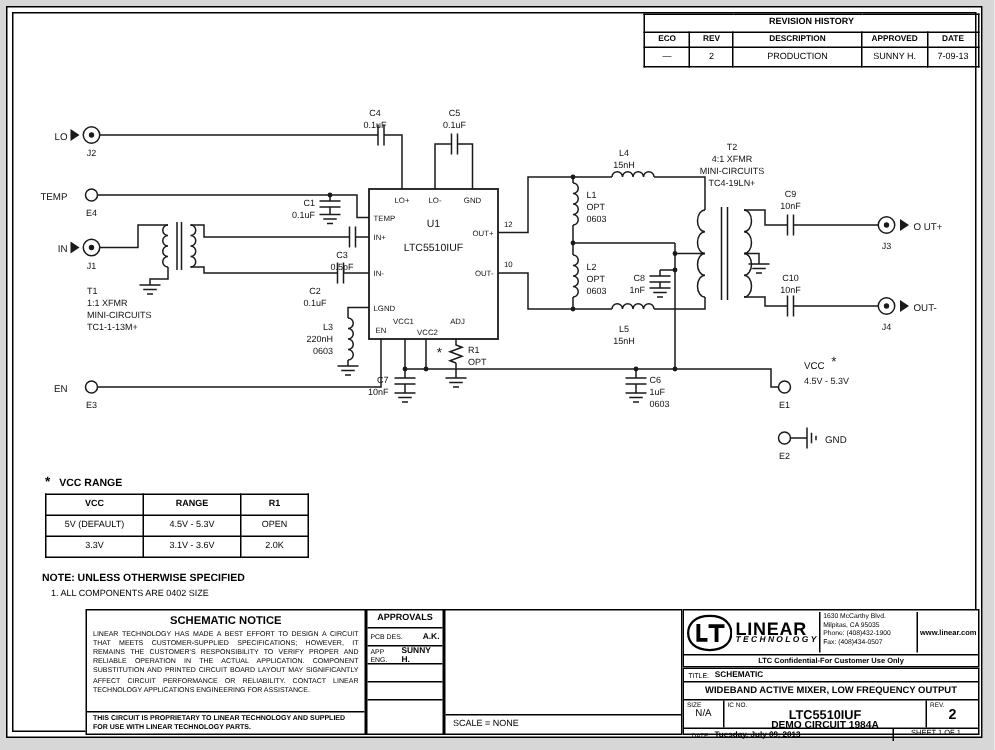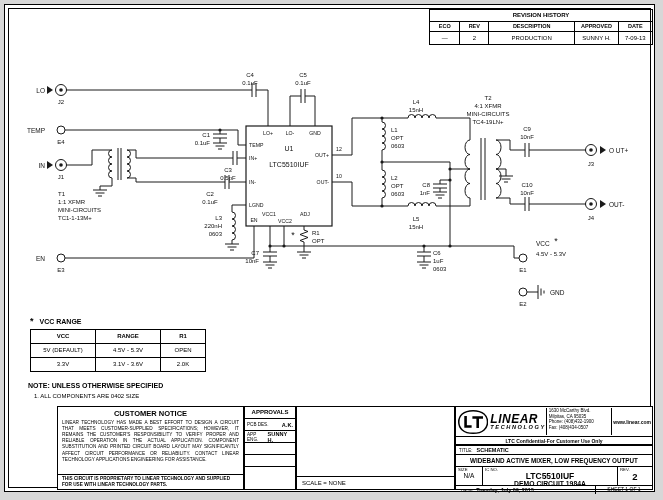--- a/index.html
+++ b/index.html
@@ -26,21 +26,21 @@
   .cn-body{font-size:4.7px;line-height:1.3;padding:2px 4px;text-align:justify}
   .cn-footer{position:absolute;left:0;right:0;bottom:0;border-top:1px solid #000;font-size:4.7px;line-height:1.25;padding:1px 4px;font-weight:bold}
   .ap-title{font-weight:bold;font-size:6px;text-align:center;border-bottom:1px solid #000;height:11px;line-height:11px}
   .ap-row{height:11px;border-bottom:1px solid #000;display:flex;justify-content:space-between;align-items:center;padding:0 2px}
   .ap-row:last-child{border-bottom:none}
   .ap-label{font-size:4.6px}
   .ap-value{font-size:5.6px;font-weight:bold}
   .scale-row{position:absolute;left:0;right:0;bottom:0;height:12px;border-top:1px solid #000;font-size:6px;line-height:12px;padding-left:5px}
   .logo-top{display:flex;height:29px;align-items:center}
   .lt-word{line-height:1;padding-left:2px}
-  .lt-word .w1{font-size:12px;font-weight:bold;font-style:italic;letter-spacing:.5px}
+  .lt-word .w1{font-size:12px;font-weight:bold;letter-spacing:.5px}
   .lt-word .w2{font-size:5.6px;font-weight:bold;font-style:italic;letter-spacing:1.6px}
   .addr{width:66px;font-size:4.5px;line-height:1.25;border-left:1px solid #000;padding-left:2px;height:27px}
   .web{width:42px;height:27px;border-left:1px solid #000;display:flex;align-items:center;justify-content:center;font-size:5px;font-weight:bold}
   .confidential{border-top:1px solid #000;height:8px;font-size:5px;font-weight:bold;text-align:center;line-height:8px}
   .tb-r1{height:8px;display:flex;align-items:center;padding-left:3px}
   .tb-title-label{font-size:4.5px;margin-right:4px}
   .tb-title{font-size:5.5px;font-weight:bold}
   .tb-r2{height:11px;border-top:1px solid #000;border-bottom:1px solid #000;font-size:6.3px;font-weight:bold;text-align:center;line-height:11px}
   .tb-r3{height:18px;display:flex}
   .cell-size{width:26px;border-right:1px solid #000;text-align:center}
@@ -355,21 +355,21 @@
   </tbody>
     </table>
 </div>
 
 <div class="abs" style="left:28px;top:382px">
   <div class="note-title">NOTE: UNLESS OTHERWISE SPECIFIED</div>
   <div class="note-item">1.  ALL COMPONENTS ARE  0402 SIZE</div>
 </div>
 
 <div class="abs box" style="left:57px;top:406px;width:187px;height:84px">
-  <div class="cn-title">CUSTOMER NOTICE</div>
+  <div class="cn-title">SCHEMATIC NOTICE</div>
   <div class="cn-body">LINEAR TECHNOLOGY HAS MADE A BEST EFFORT TO DESIGN A CIRCUIT THAT MEETS CUSTOMER-SUPPLIED SPECIFICATIONS; HOWEVER, IT REMAINS THE CUSTOMER'S RESPONSIBILITY TO VERIFY PROPER AND RELIABLE OPERATION IN THE ACTUAL APPLICATION.  COMPONENT SUBSTITUTION AND PRINTED CIRCUIT BOARD LAYOUT MAY SIGNIFICANTLY AFFECT CIRCUIT PERFORMANCE OR RELIABILITY.  CONTACT LINEAR TECHNOLOGY APPLICATIONS ENGINEERING FOR ASSISTANCE.</div>
   <div class="cn-footer">THIS CIRCUIT IS PROPRIETARY TO LINEAR TECHNOLOGY AND SUPPLIED FOR USE WITH LINEAR TECHNOLOGY PARTS.</div>
 </div>
 
 <div class="abs box" style="left:244px;top:406px;width:52px;height:84px">
   <div class="ap-title">APPROVALS</div>
   <div class="ap-row">
     <span class="ap-label">PCB DES.</span>
     <span class="ap-value">A.K.</span>
   </div>

